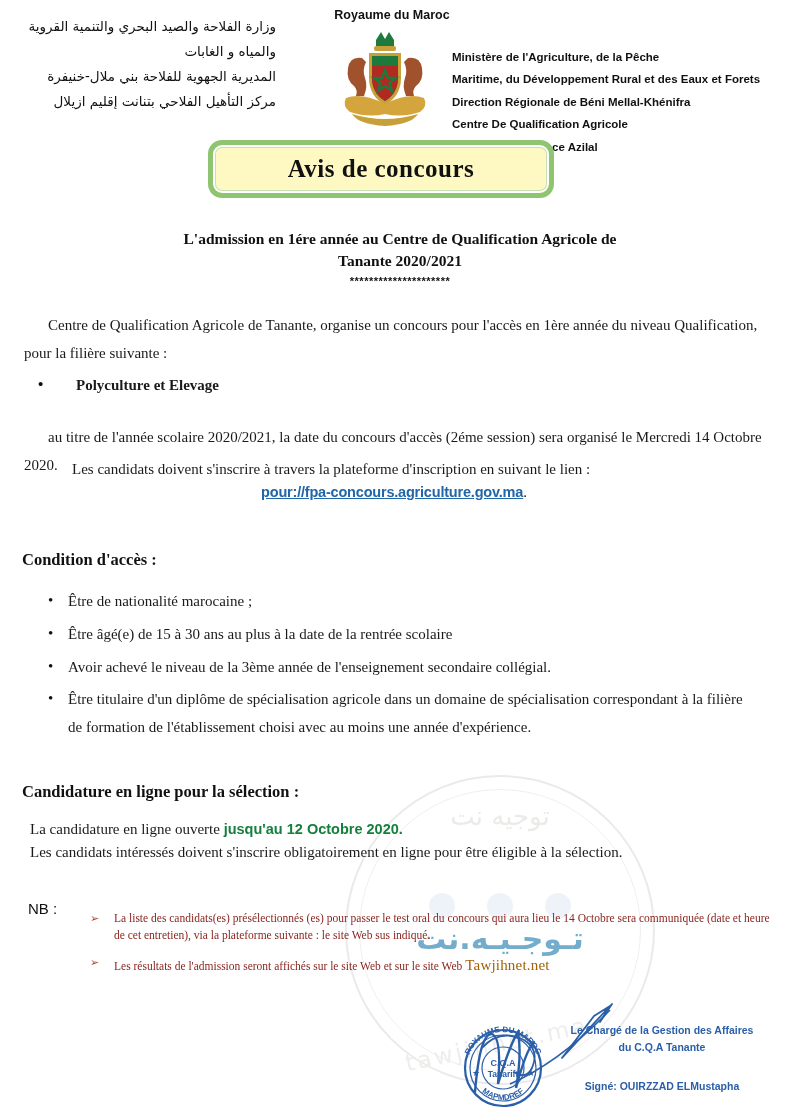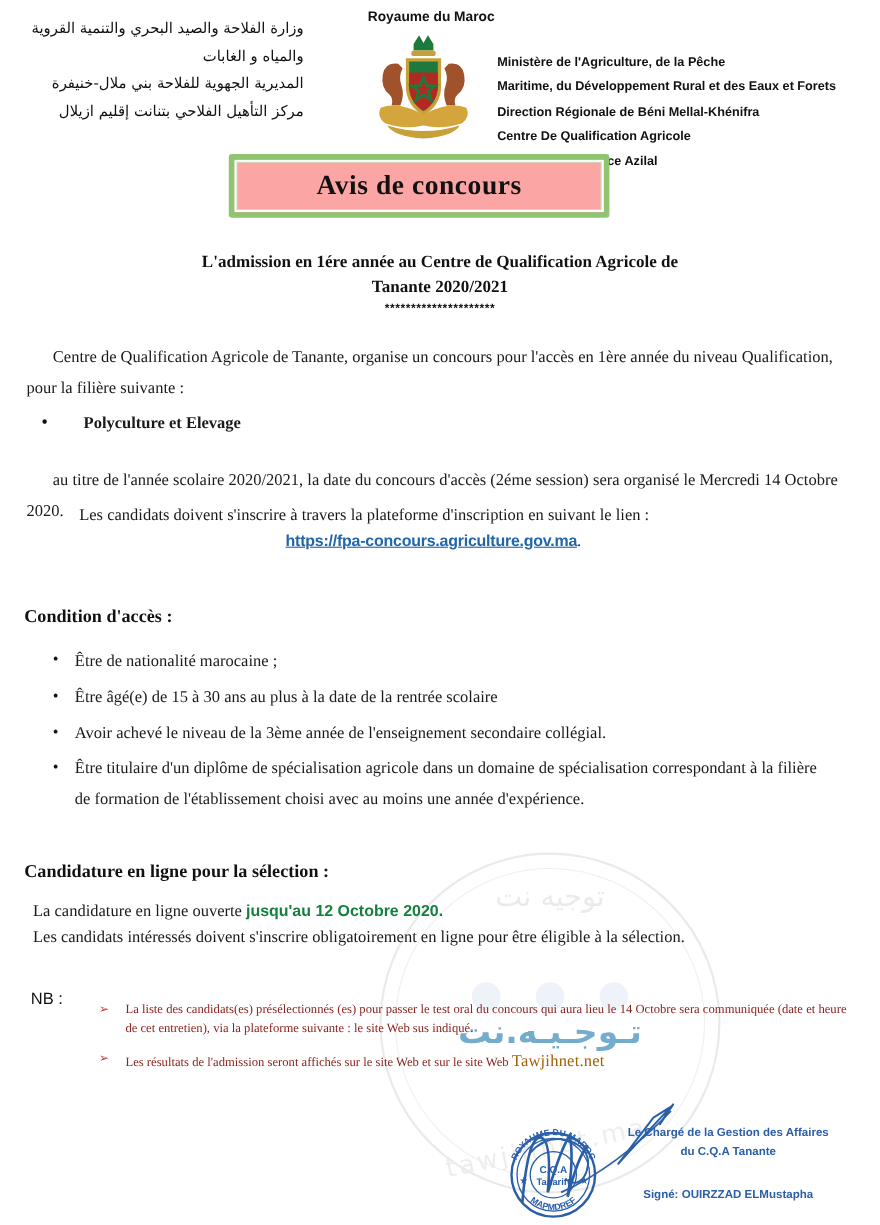--- a/index.html
+++ b/index.html
@@ -129,22 +129,22 @@
   }
 
   
   .title-box {
     position: absolute;
     left: 208px;
     top: 140px;
     width: 336px;
     height: 48px;
     border: 5px solid #8fc470;
-    border-radius: 3px;
-    background: #fca5a5;
+    border-radius: 14px;
+    background: #fef9c3;
     box-shadow: inset 0 0 0 2px #ffffff, inset 0 0 0 3px #c9e0b6;
     z-index: 3;
   }
   .title-text {
     position: absolute;
     inset: 0;
     display: flex;
     align-items: center;
     justify-content: center;
     font-family: "Liberation Serif", serif;
@@ -360,21 +360,21 @@
 
   <div class="body-block" style="left:24px; top:404px; width:740px;margin-top:20px;">
     <div class="para indent">au titre de l'année scolaire 2020/2021, la date du concours d'accès (2éme session) sera organisé le Mercredi 14 Octobre 2020.</div>
   </div>
 
   <div class="body-block" style="left:24px; top:456px; width:740px;">
     <div class="para" style="text-indent:48px;">Les candidats doivent s'inscrire à travers la plateforme d'inscription en suivant le lien :</div>
   </div>
 
   <div class="body-block link-wrap" style="left:24px; top:484px; width:740px;">
-    <a href="#" class="link">https://fpa-concours.agriculture.gov.ma</a><span>.</span>
+    <a href="#" class="link">pour://fpa-concours.agriculture.gov.ma</a><span>.</span>
   </div>
 
   <div class="body-block" style="left:22px; top:550px; width:740px;">
     <div class="section-head">Condition d'accès :</div>
   </div>
 
   <div class="body-block" style="left:34px; top:588px; width:712px;">
     <ul class="bullet-list">
       <li>Être de nationalité marocaine ;</li>
       <li>Être âgé(e) de 15 à 30 ans au plus à la date de la rentrée scolaire</li>

